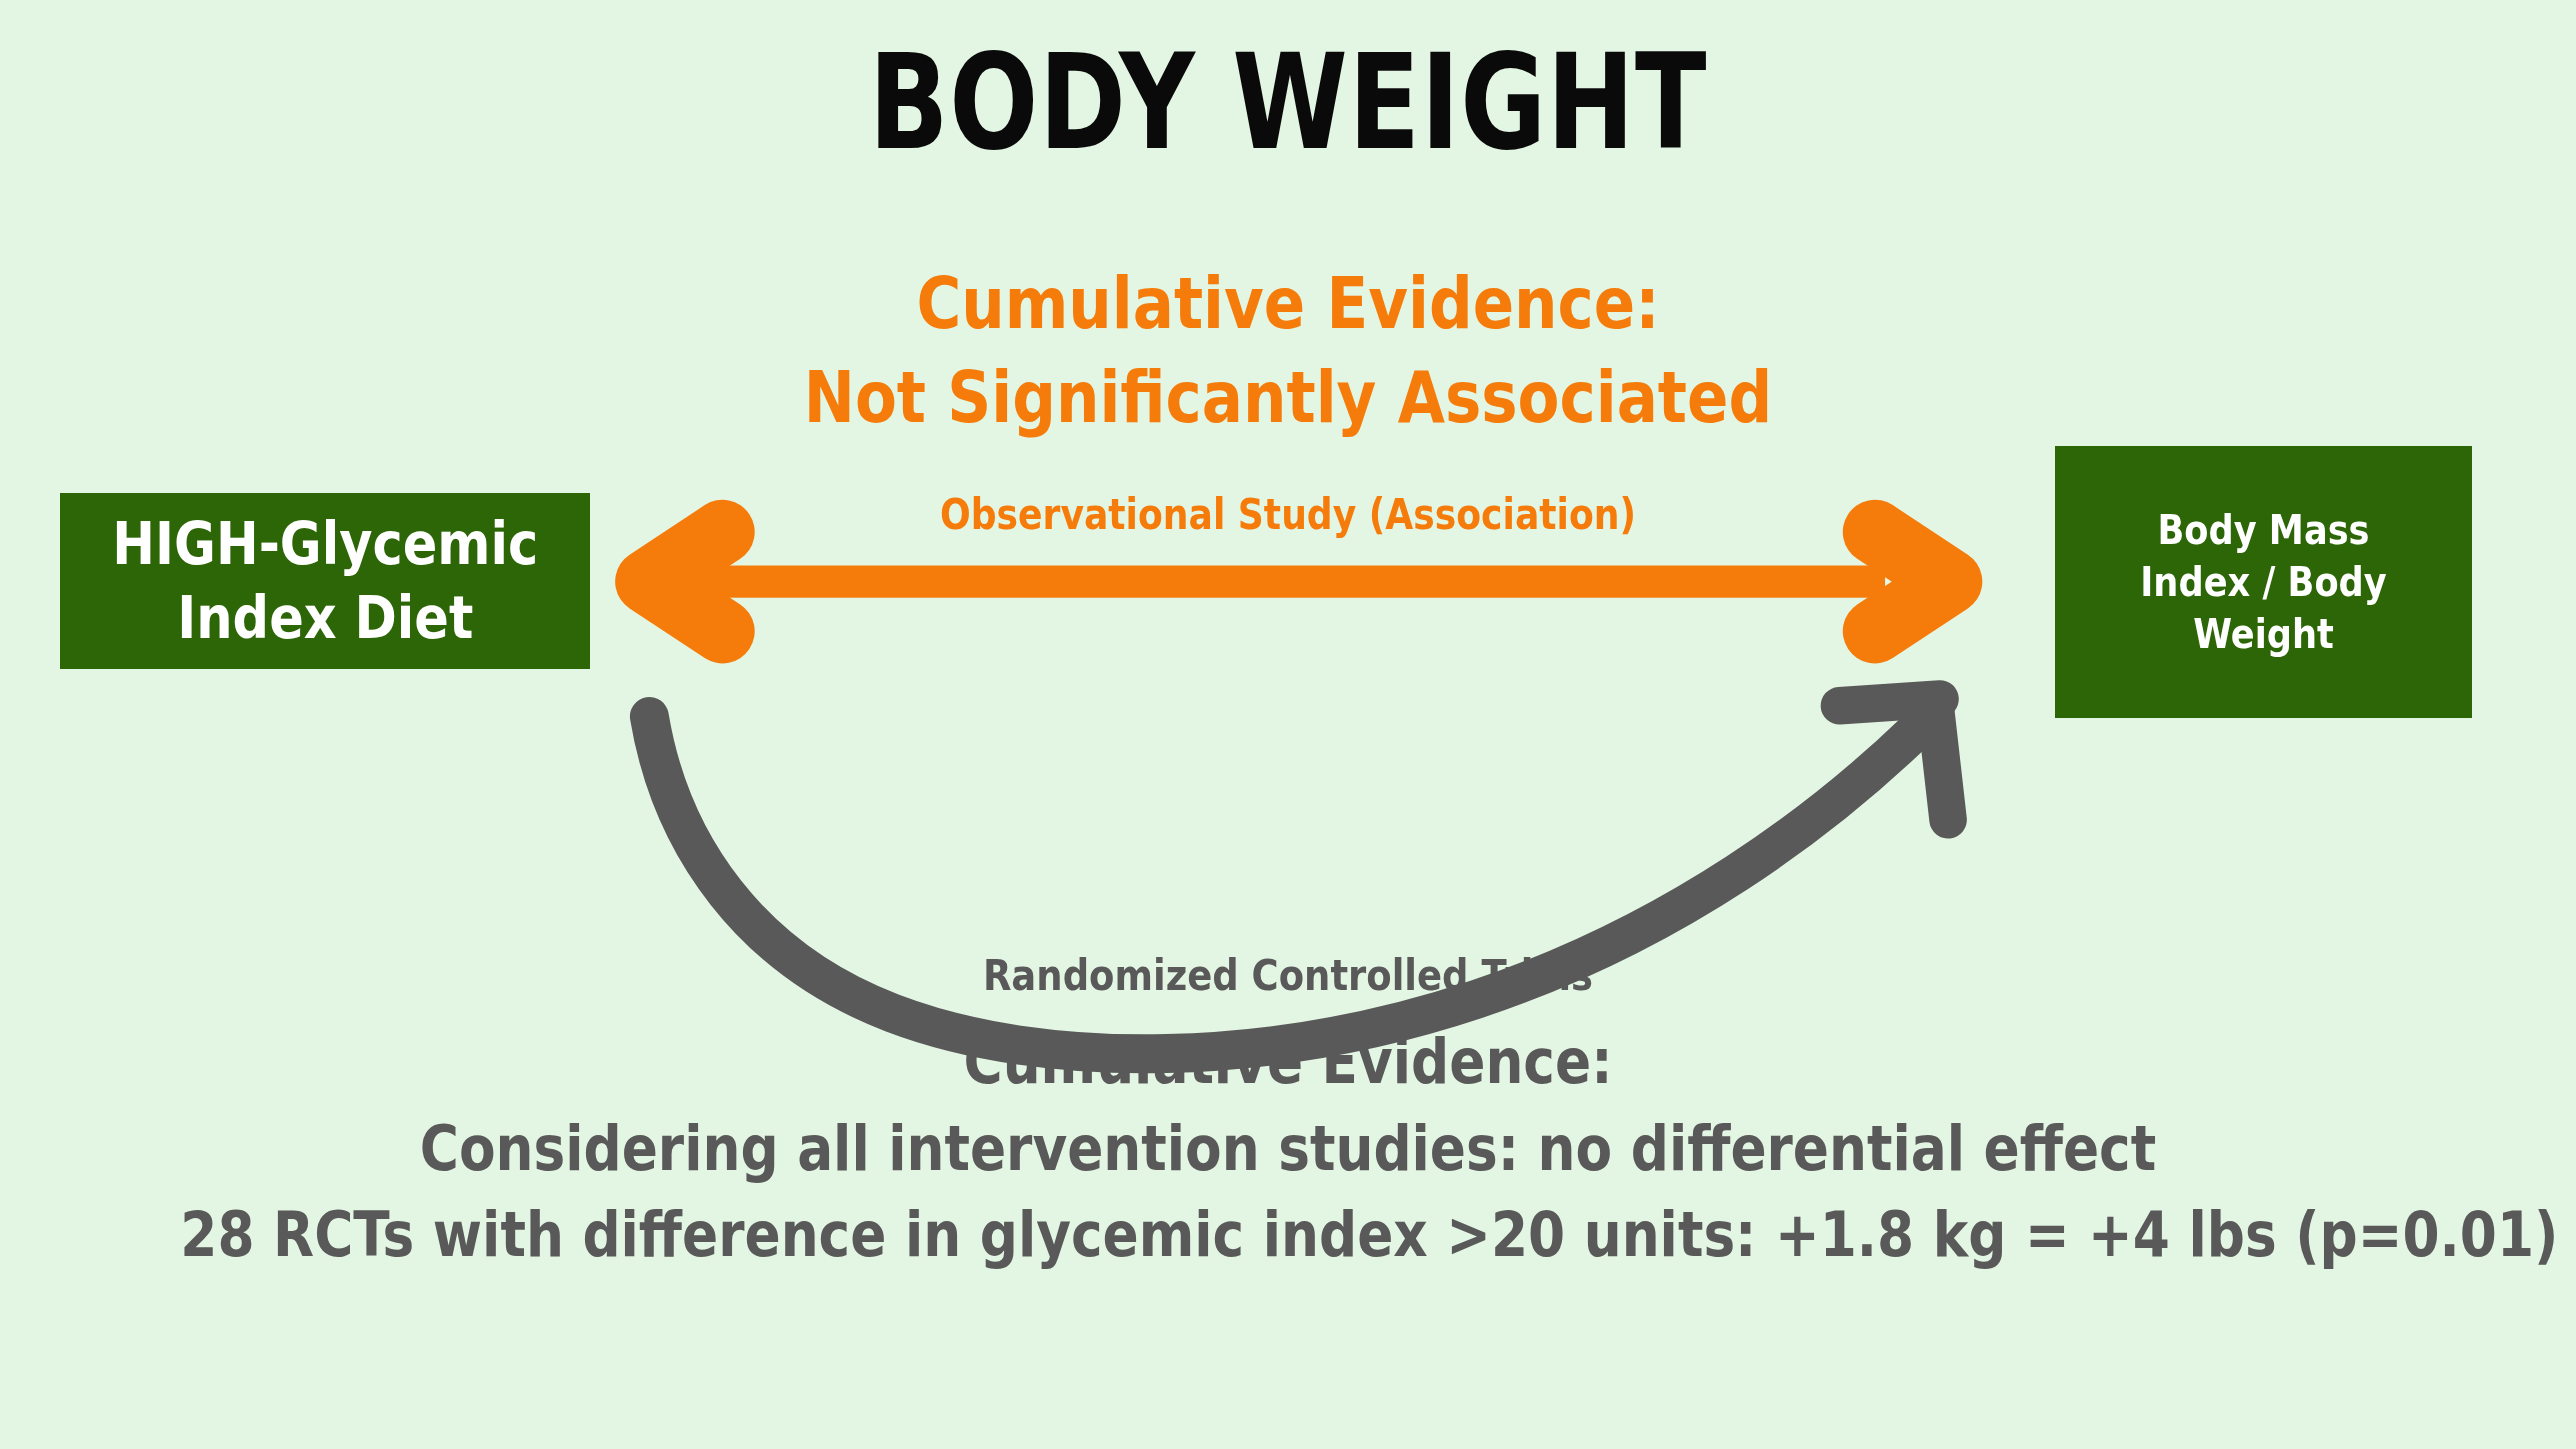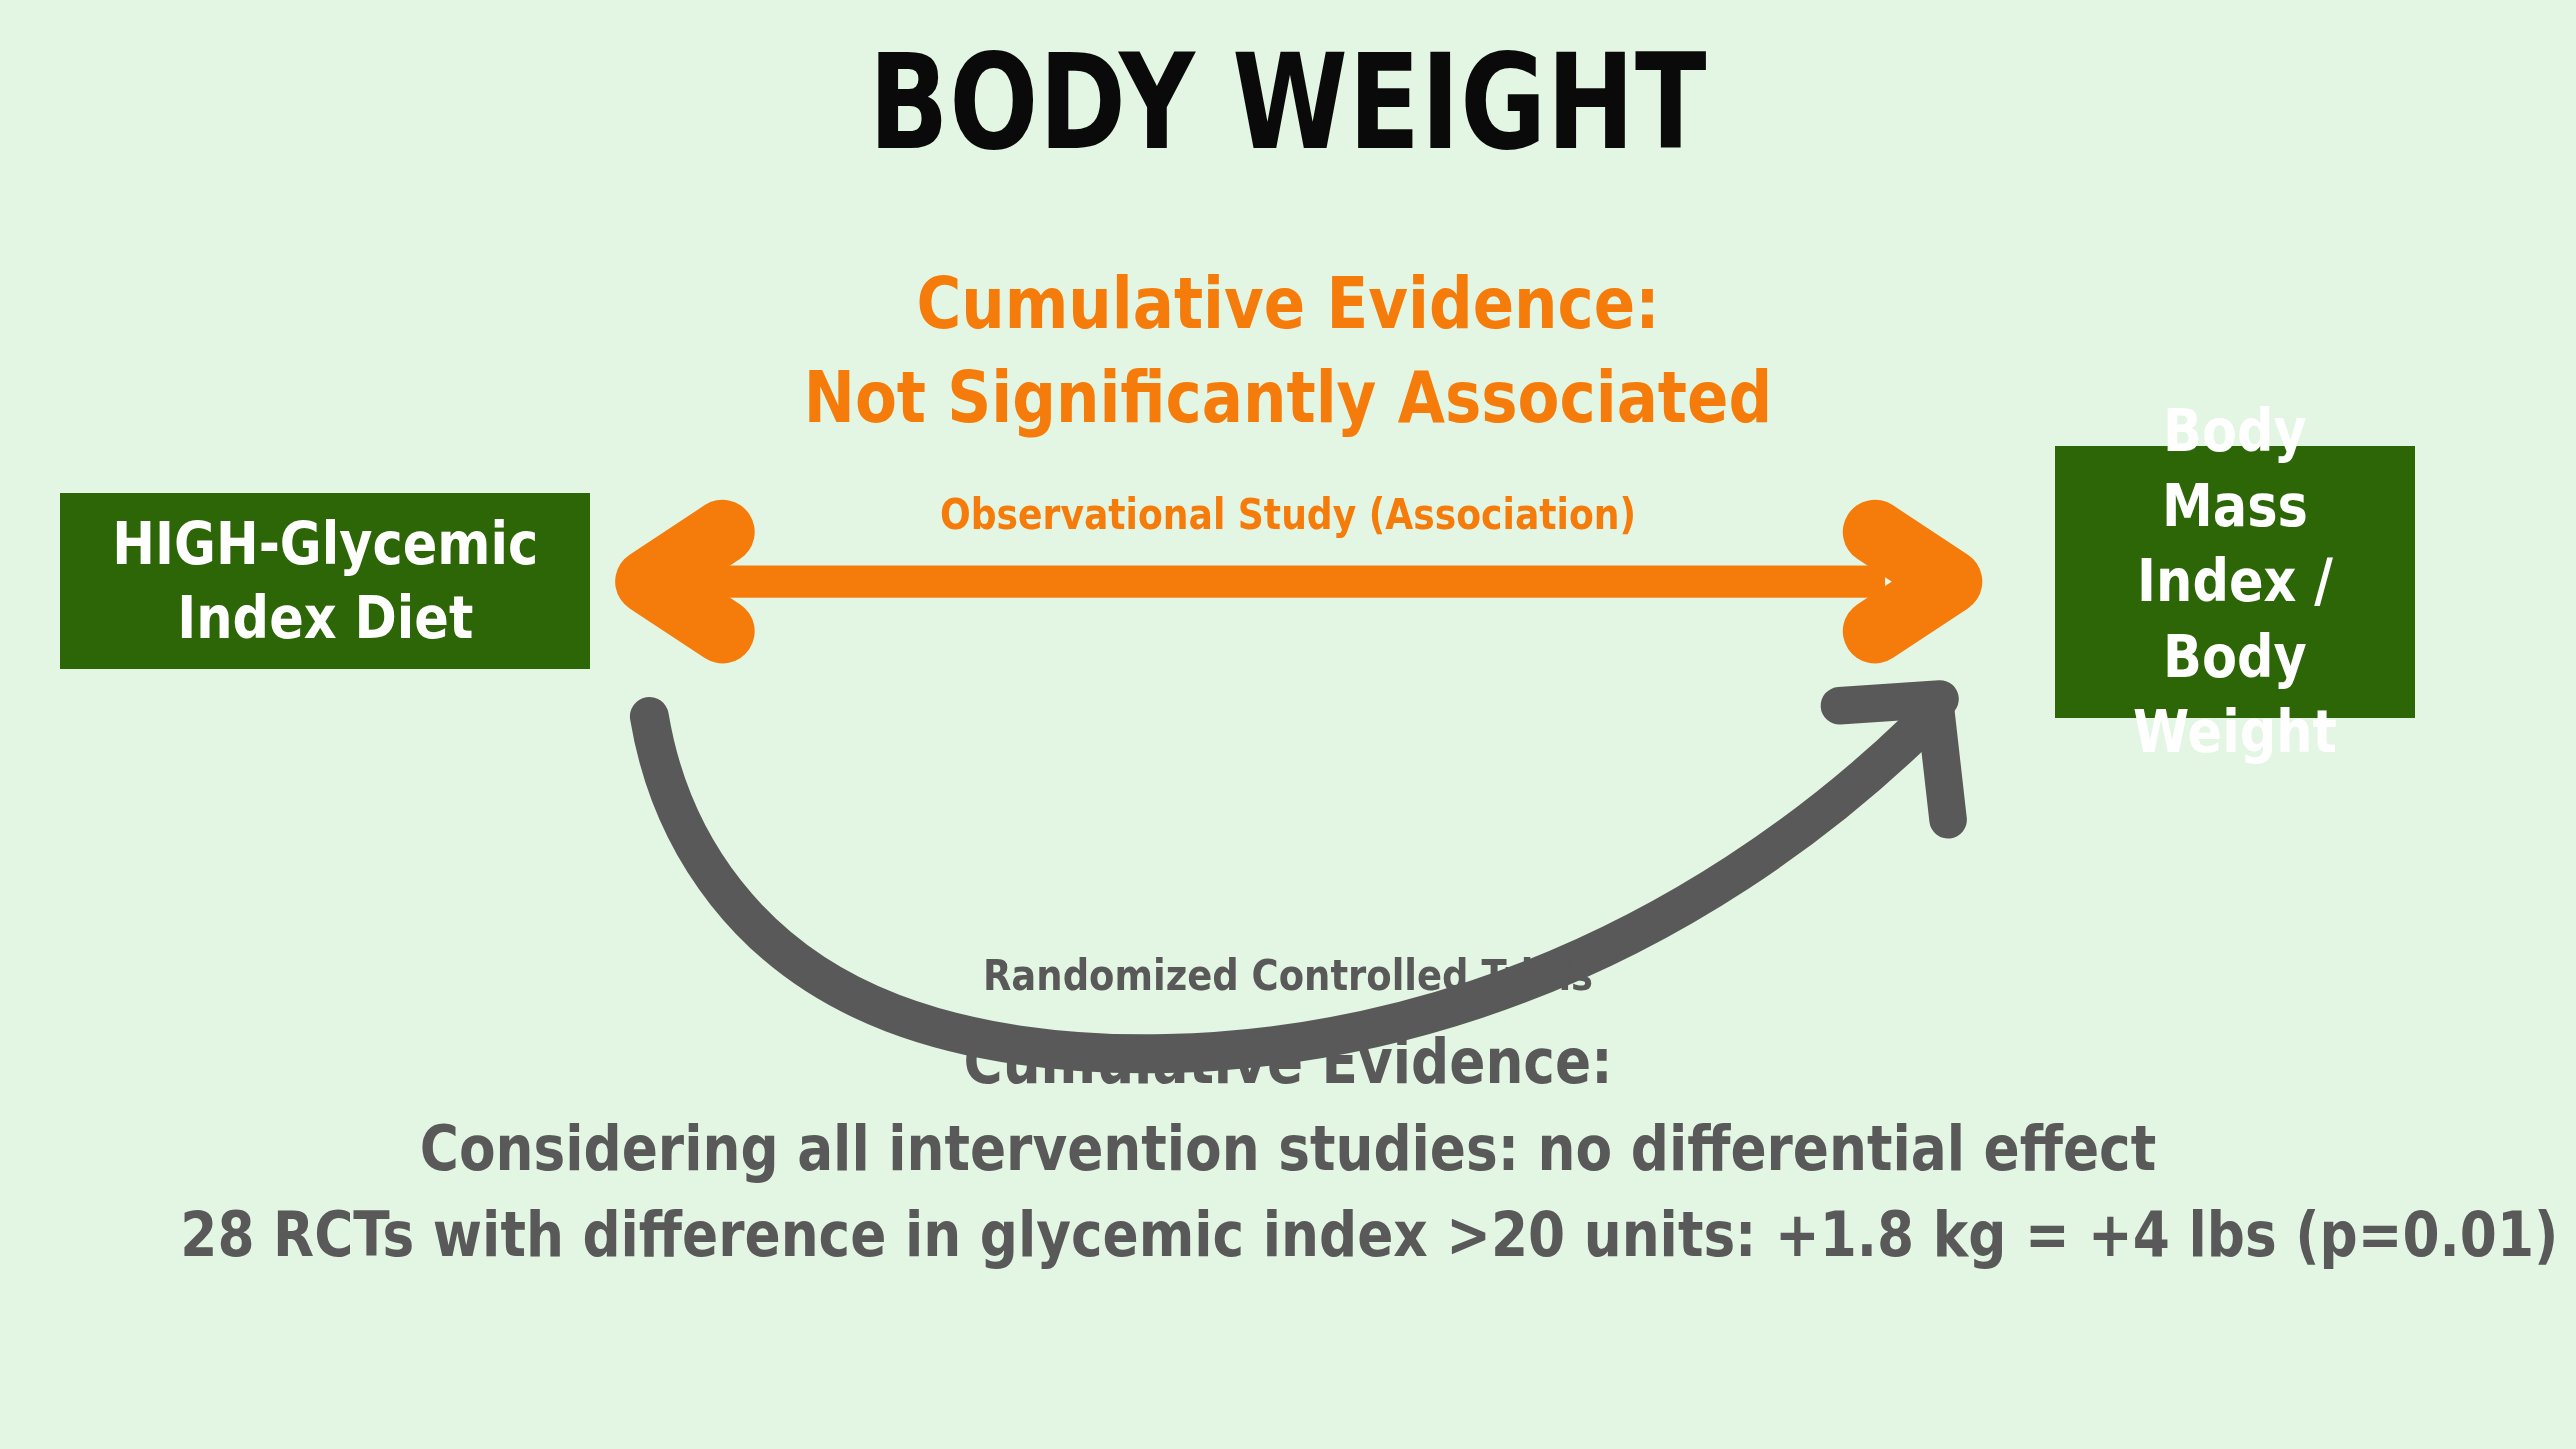--- a/index.html
+++ b/index.html
@@ -93,23 +93,23 @@
     width: 530px;
     height: 176px;
     font-size: 58px;
     line-height: 1.28;
     padding: 0 6.7px;
   }
 
   #box-right {
     left: 2055px;
     top: 446px;
-    width: 360px;
+    width: 417px;
     height: 272px;
-    font-size: 58px;
+    font-size: 40px;
     line-height: 1.30;
     padding: 0 8px;
   }
 
   
   #arrow-layer {
     position: absolute;
     left: 0;
     top: 0;
     width: 2576px;

